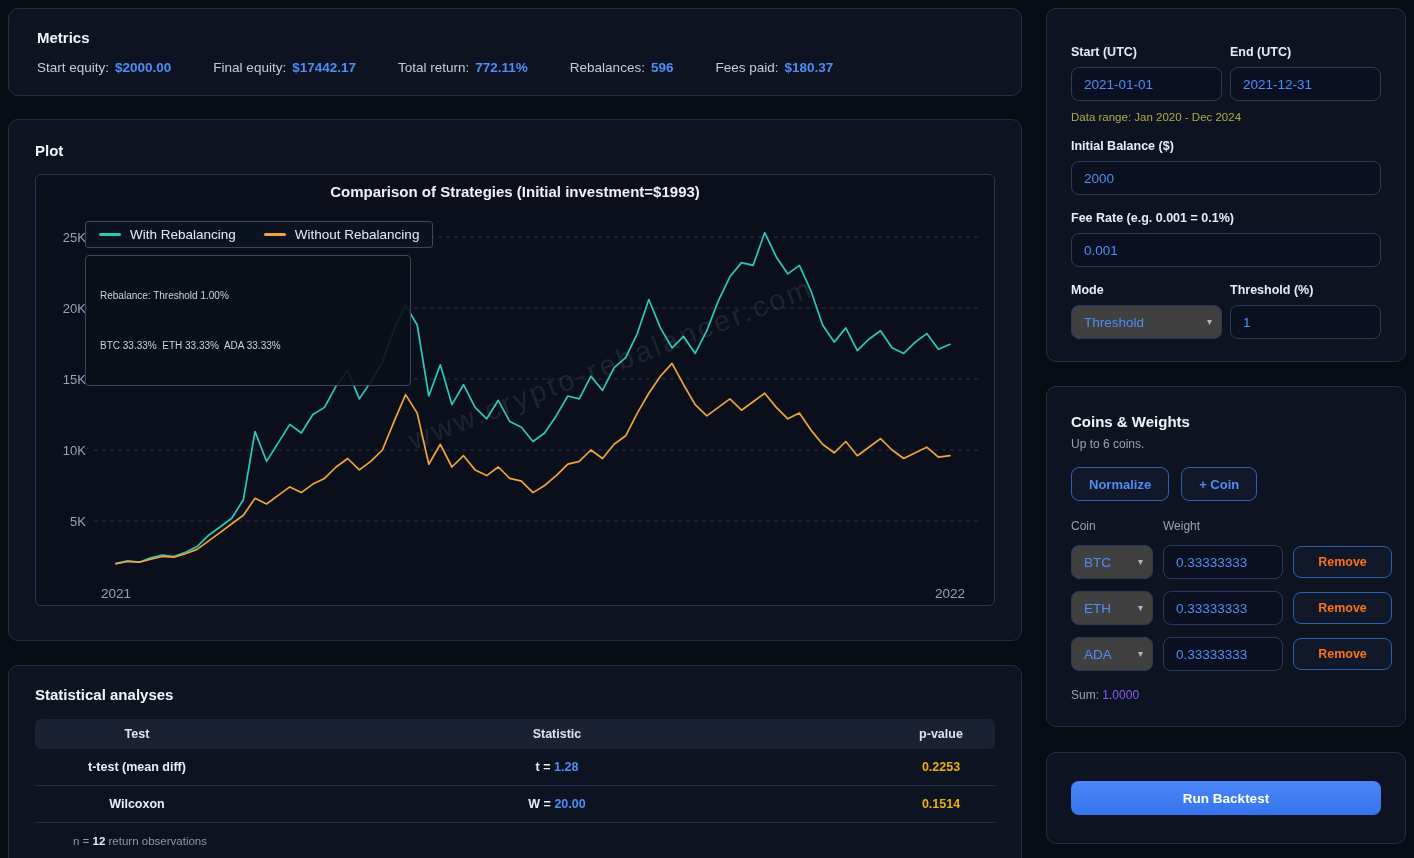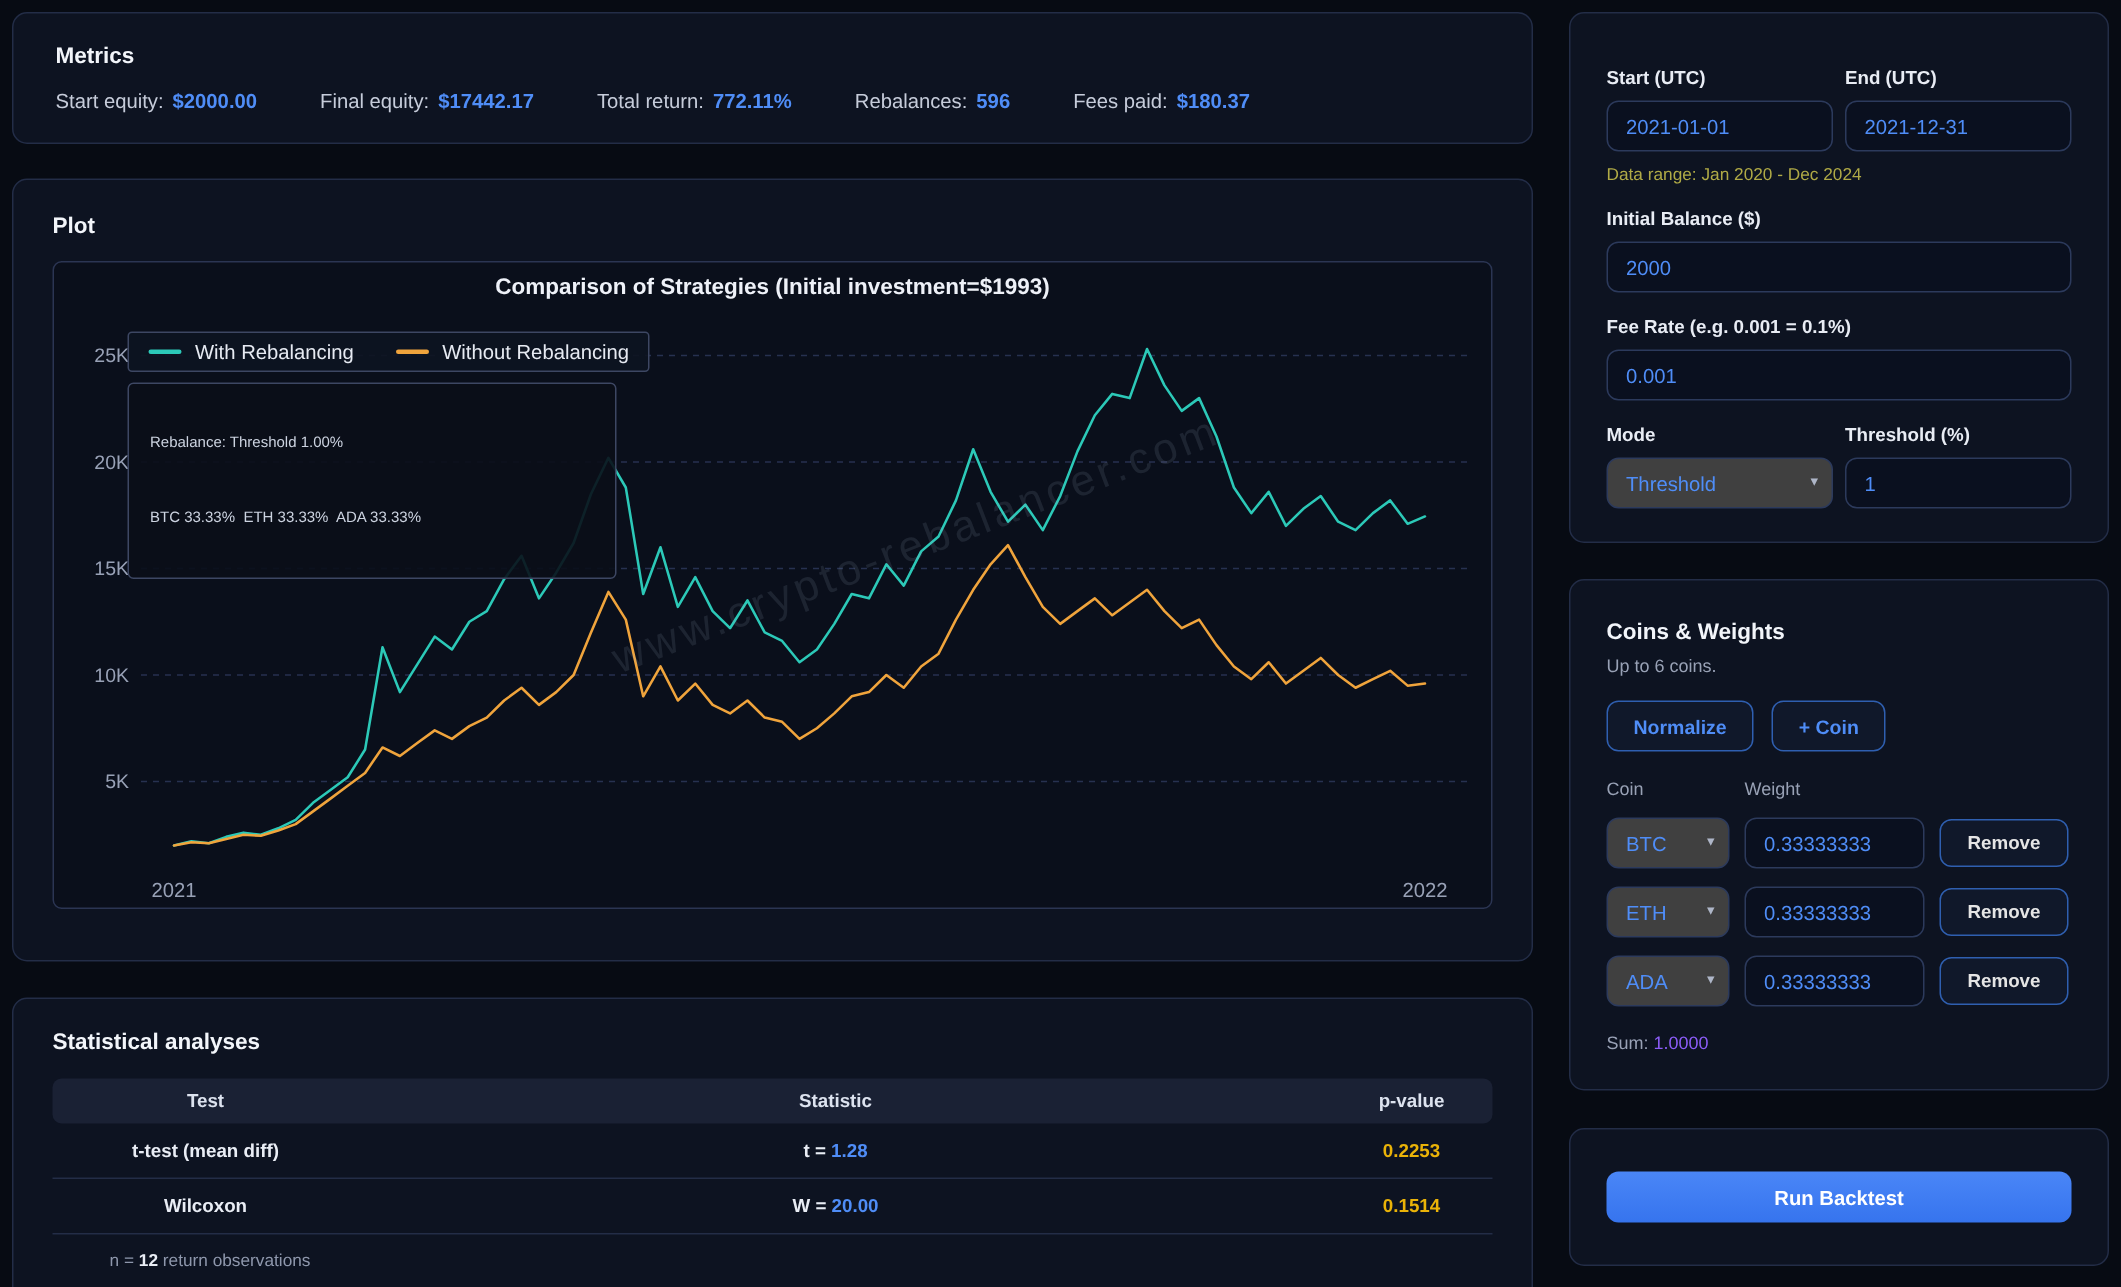--- a/index.html
+++ b/index.html
@@ -122,24 +122,24 @@
     border: 1px solid #2f5fb0; border-radius: 8px;
     color: #4f8df7; font-size: 13px; font-weight: bold;
     font-family: inherit; cursor: pointer;
   }
   .coin-cols { display: flex; margin-top: 18px; font-size: 12px; color: #98a1b5; }
   .coin-cols .c1 { width: 92px; }
   .coin-row { display: flex; gap: 10px; align-items: center; margin-top: 12px; }
   .coin-select { width: 82px; flex: none; }
   .weight-input { width: 120px; flex: none; }
   .btn-remove {
-    width: 86px; height: 32px; flex: none;
+    width: 99px; height: 32px; flex: none;
     background: rgba(22,33,60,0.35);
     border: 1px solid #2f5fb0; border-radius: 8px;
-    color: #e5e5e5; font-size: 12.5px; font-weight: bold;
+    color: #f97316; font-size: 12.5px; font-weight: bold;
     font-family: inherit; cursor: pointer;
   }
   .sum-line { margin-top: 17px; font-size: 12px; color: #98a1b5; }
   .sum-line .sum-val { color: #8b5cf6; font-weight: normal; }
 
   .card-run { margin-top: 25px; padding: 28px 24px; }
   .btn-primary {
     width: 100%; height: 34px;
     background: linear-gradient(180deg, #4a86f7, #3674ee);
     border: none; border-radius: 8px;

